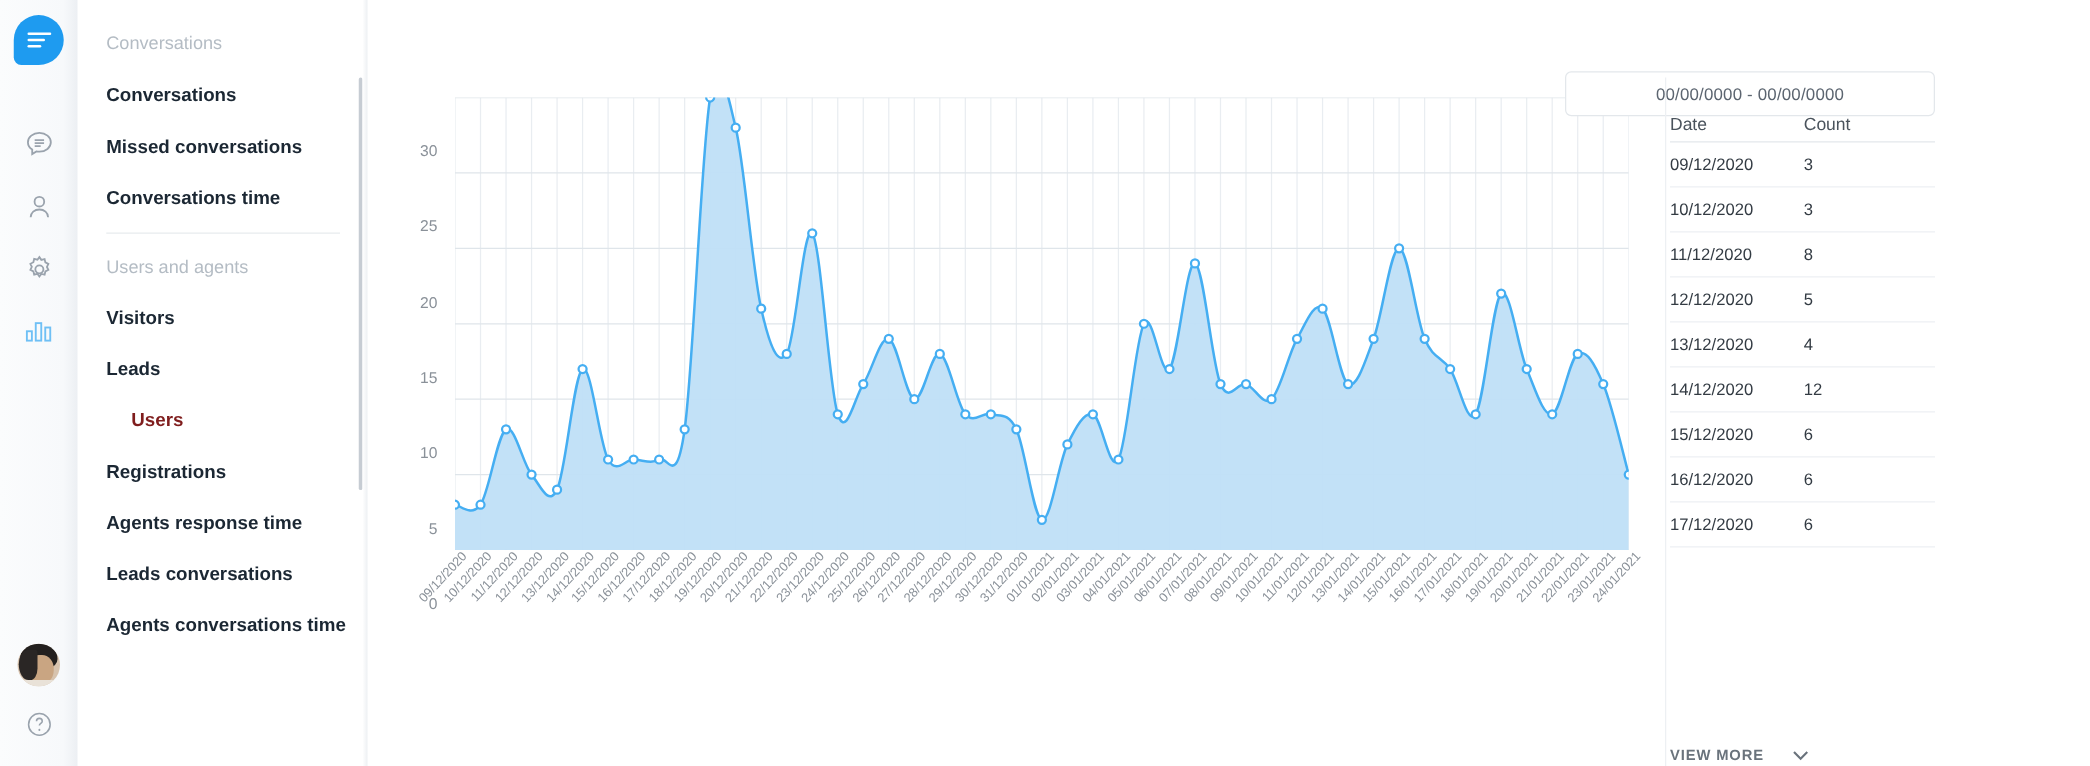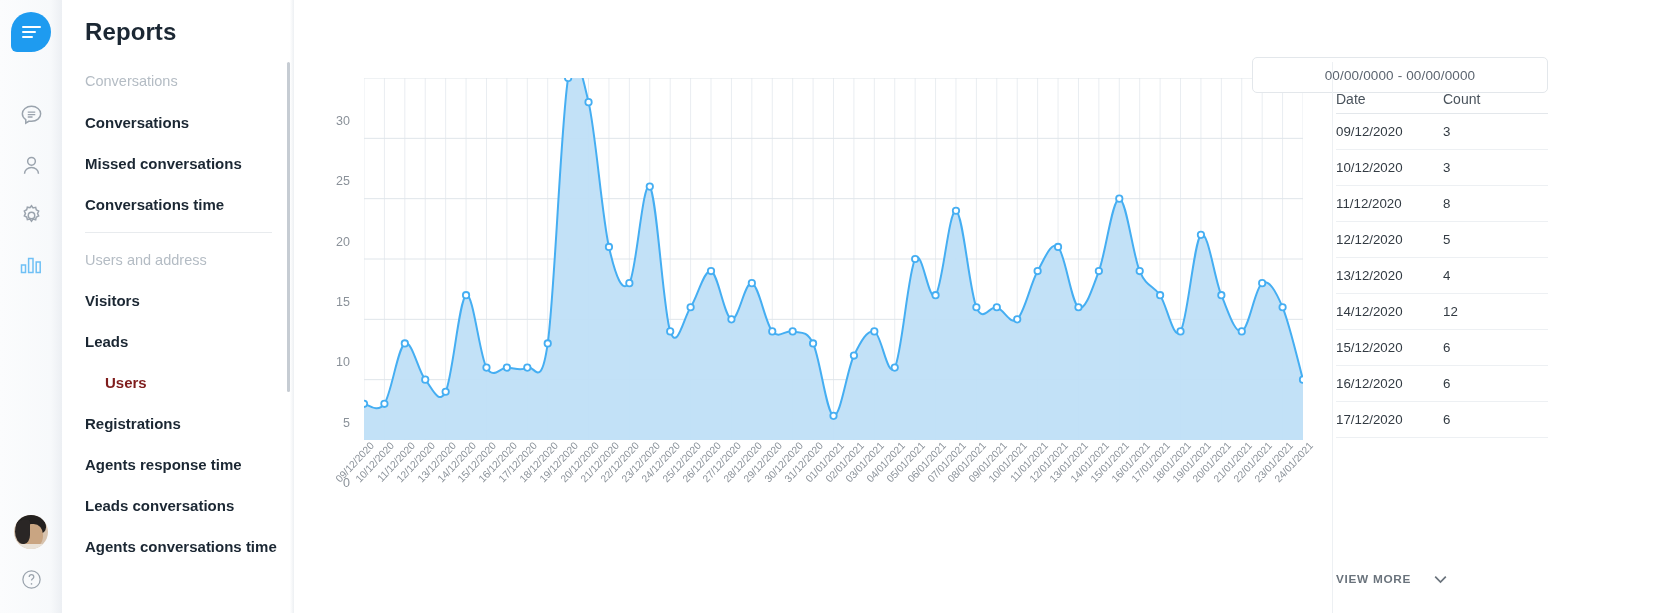--- a/index.html
+++ b/index.html
@@ -118,21 +118,21 @@
   .rp-desc { margin-top: 12px; font-size: 13.5px; color:#a8b0b8; line-height: 1.55; max-width: 218px; }
 
   .rp-table { margin-top: 20px; width: 212px; }
   .rp-row { display:flex; align-items:center; height: 36px; border-bottom:1px solid #edf0f3; }
   .rp-row.head { border-bottom:1px solid #e3e7eb; height: 30px; }
   .rp-c1 { width: 107px; font-size: 13.3px; color:#333b43; }
   .rp-c2 { flex:1; font-size: 13.3px; color:#333b43; }
   .rp-row.head .rp-c1, .rp-row.head .rp-c2 { font-size: 14px; color:#4a535c; }
 
   .viewmore {
-    position:absolute; left: 16px; bottom: 27px;
+    position:absolute; left: 16px; bottom: 2px;
     font-size: 11.8px; font-weight: 700; color:#6a737c; letter-spacing:.7px;
     display:flex; align-items:center; gap: 23px; cursor:pointer;
   }
   .viewmore svg { display:block; }
 </style>
 </head>
 <body>
 
 <div class="app">
 
@@ -184,35 +184,34 @@
     <div class="rail-icon help-icon">
       <svg width="23" height="23" viewBox="0 0 24 24" fill="none" stroke="currentColor" stroke-width="1.3">
         <circle cx="12" cy="12" r="9"></circle>
         <path d="M9.6 9.4c0-1.4 1.1-2.4 2.4-2.4s2.4 1 2.4 2.4c0 1.8-2.4 1.8-2.4 3.6"></path>
         <circle cx="12" cy="16.6" r=".85" fill="currentColor" stroke="none"></circle>
       </svg>
     </div>
   </div>
 
   <div class="nav">
-    <div class="nav-title">Reports</div>
 
     <div class="nav-groups">
       <div class="nav-group-label">Conversations</div>
       <div class="gap-26"></div>
       <div class="nav-item">Conversations</div>
       <div class="gap-26"></div>
       <div class="nav-item">Missed conversations</div>
       <div class="gap-26"></div>
       <div class="nav-item">Conversations time</div>
 
       <div class="nav-sep"></div>
       <div class="gap-20"></div>
 
-      <div class="nav-group-label">Users and address</div>
+      <div class="nav-group-label">Users and agents</div>
       <div class="gap-26"></div>
       <div class="nav-item">Visitors</div>
       <div class="gap-26"></div>
       <div class="nav-item">Leads</div>
       <div class="gap-26"></div>
       <div class="nav-item active">Users</div>
       <div class="gap-26"></div>
       <div class="nav-item">Registrations</div>
       <div class="gap-26"></div>
       <div class="nav-item">Agents response time</div>

